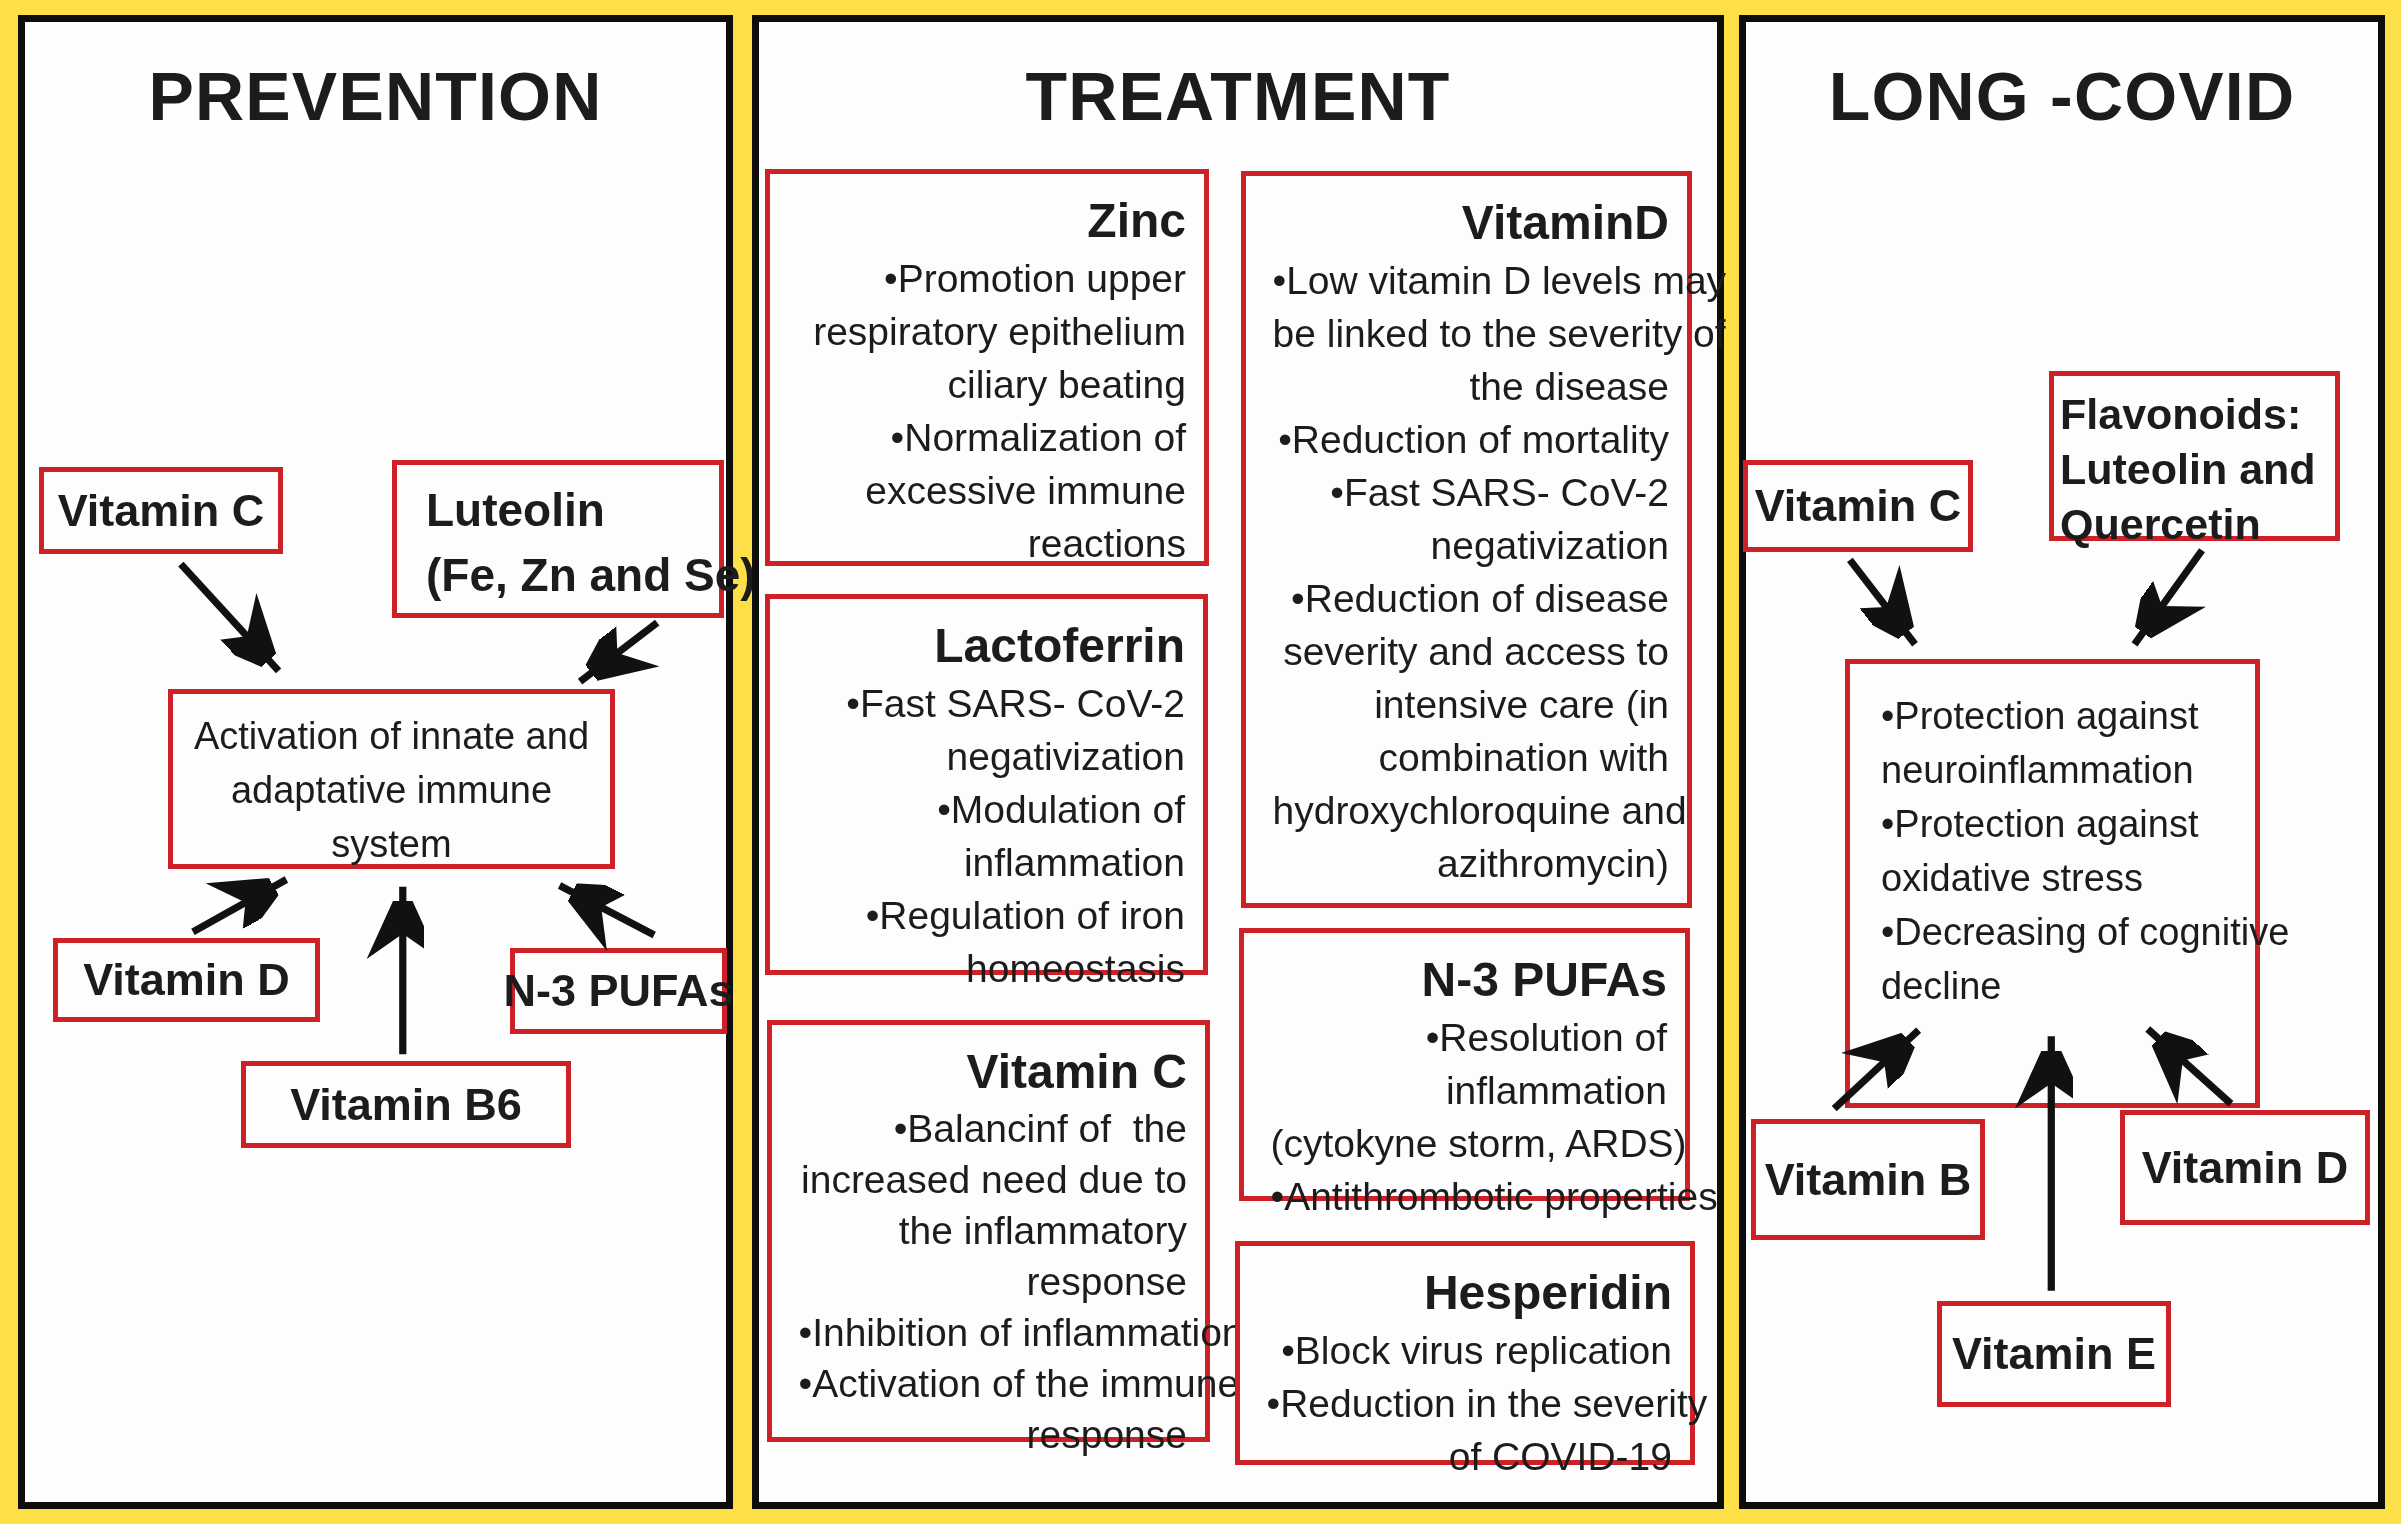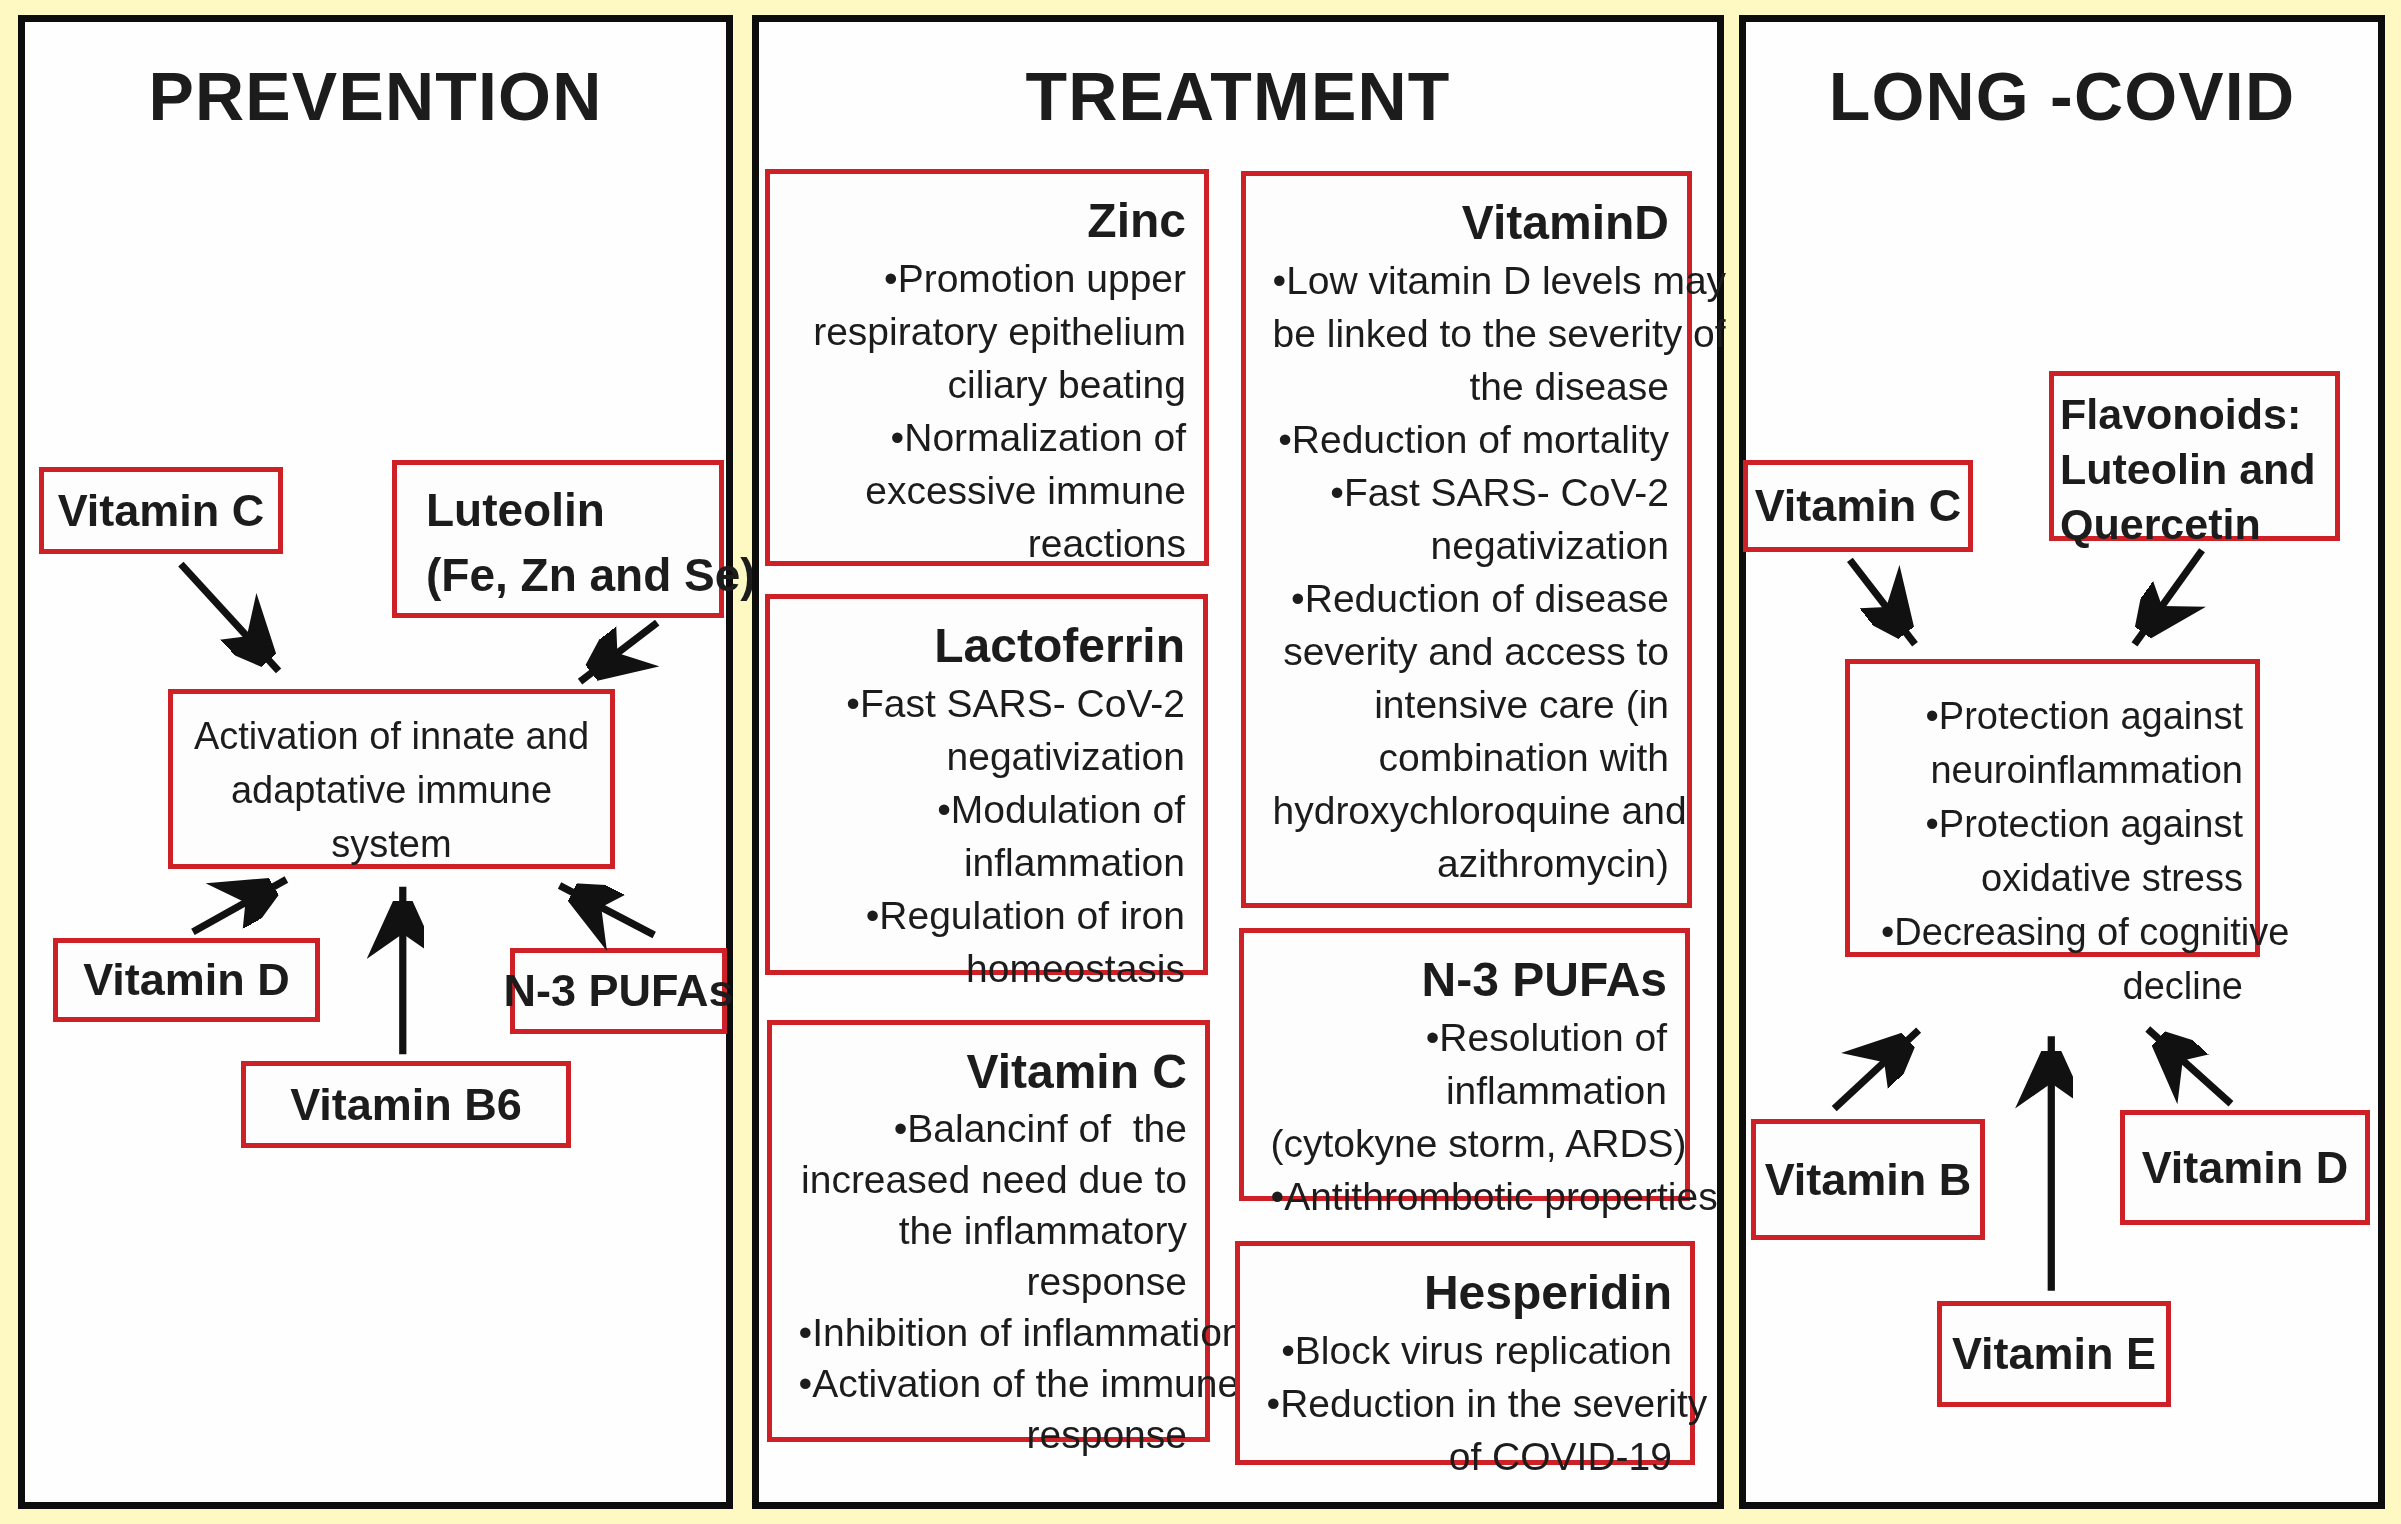--- a/index.html
+++ b/index.html
@@ -4,21 +4,21 @@
 <style>
   html, body {
     margin: 0;
     padding: 0;
     background: #ffffff;
   }
   #canvas {
     position: relative;
     width: 2401px;
     height: 1525px;
-    background: #fef9c3;
+    background: #fde047;
     font-family: "Liberation Sans", sans-serif;
     color: #1c1c1c;
     overflow: hidden;
   }
   .panel {
     position: absolute;
     border: 7.8px solid #0d0d0d;
     background: #fefefe;
     box-sizing: border-box;
   }
@@ -212,21 +212,21 @@
   <div class="panel-title" style="left:1739px; top:57px; width:646px;">LONG -COVID</div>
 
   <div class="redbox flavonoids-box" style="left:2049px; top:371px; width:291px; height:170px;">
       <div class="line">Flavonoids:</div>
       <div class="line">Luteolin and</div>
       <div class="line">Quercetin</div>
     </div>
 
   <div class="redbox labelbox" style="left:1743px; top:460px; width:230px; height:92px;">Vitamin C</div>
 
-  <div class="redbox effects-box" style="left:1845px; top:659px; width:415px; height:298px;text-align:right;">
+  <div class="redbox effects-box" style="left:1845px; top:659px; width:415px; height:449px;">
       <div class="line">•Protection against</div>
       <div class="line">neuroinflammation</div>
       <div class="line">•Protection against</div>
       <div class="line">oxidative stress</div>
       <div class="line">•Decreasing of cognitive</div>
       <div class="line">decline</div>
     </div>
 
   <div class="redbox labelbox" style="left:1743px; top:1119px; width:234px; height:121px;margin-left:8px;">Vitamin B</div>
 

